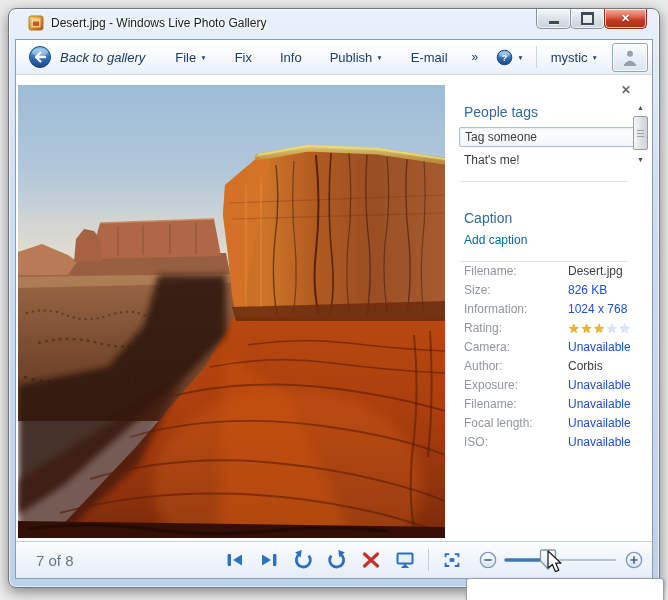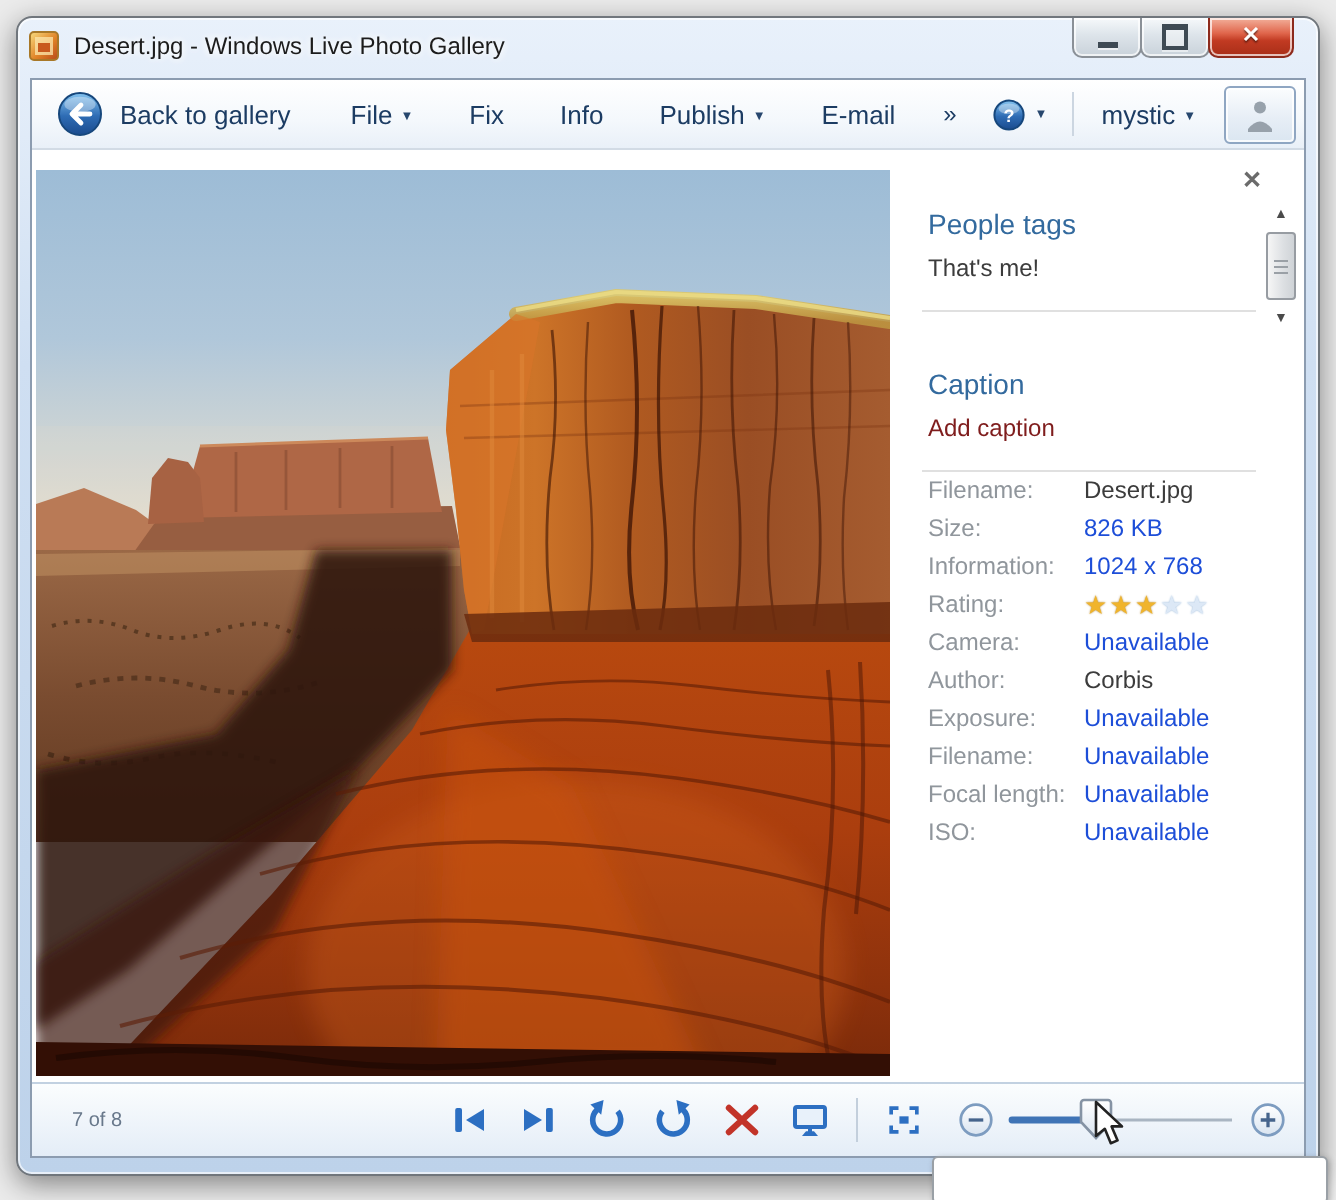--- a/index.html
+++ b/index.html
@@ -10,21 +10,21 @@
     -webkit-font-smoothing:antialiased;
   }
   
   .window{
     position:absolute;left:8px;top:8px;width:650px;height:578px;
     border-radius:8px;
     background:linear-gradient(#e9f1fb,#cfdff2 30%,#bdd2ea);
     border:1px solid #70767c;
     box-shadow:0 4px 14px rgba(0,0,0,.45), inset 0 0 0 1px rgba(255,255,255,.65);
   }
-  .titlebar{height:28px;position:relative;display:flex;align-items:center;padding-left:5px;}
+  .titlebar{height:28px;position:relative;display:flex;align-items:center;padding-left:19px;}
   .title-text{font-size:12px;color:#1c1c1c;margin-left:7px;text-shadow:0 0 4px #fff,0 0 4px #fff;}
   .win-buttons{position:absolute;right:12px;top:0;display:flex;}
   .win-btn{
     height:19px;display:flex;align-items:center;justify-content:center;
     border:1px solid #8a9097;border-top:none;border-radius:0 0 5px 5px;
     background:linear-gradient(#f6f9fb,#dde4ea 45%,#c9d2da);
     box-shadow:inset 0 0 0 1px rgba(255,255,255,.7);
     margin-left:-1px;cursor:default;
   }
   .win-btn.min,.win-btn.max{width:33px;}
@@ -41,21 +41,21 @@
     background:#fff;border:1px solid #8c9cb0;overflow:hidden;
   }
   
   .toolbar{
     height:34px;display:flex;align-items:center;
     background:linear-gradient(#ffffff,#f4f8fc 60%,#e9f0f8);
     border-bottom:1px solid #d2dbe5;
     font-size:13px;color:#1c3c63;padding-left:12px;white-space:nowrap;
   }
   .tb-back{display:flex;align-items:center;margin-right:16px;cursor:default;}
-  .tb-back-label{margin-left:8px;}
+  .tb-back-label{margin-left:8px;font-style:italic;}
   .tb-item{padding:5px 14px;cursor:default;}
   .caret{font-size:6.5px;color:#27476e;margin-left:4px;vertical-align:2px;display:inline-block;}
   .tb-overflow{padding:5px 10px;font-size:12px;}
   .tb-help{display:flex;align-items:center;padding:4px 8px;}
   .tb-sep{width:1px;height:22px;background:#ccd6e1;margin:0 4px;}
   .tb-account{padding:5px 10px;}
   .tb-person-btn{
     width:34px;height:27px;margin-left:4px;display:flex;align-items:center;justify-content:center;
     border:1px solid #8fa6c2;border-radius:3px;
     background:linear-gradient(#fbfdfe,#e7eef6 55%,#dbe6f1);
@@ -73,44 +73,44 @@
   .tag-input{
     display:block;width:178px;height:20px;box-sizing:border-box;margin-left:-5px;
     border:1px solid #aac0d8;border-radius:2px;
     background:linear-gradient(#fdfeff,#f3f7fb);
     box-shadow:inset 0 1px 2px rgba(90,120,150,.15);
     font:12px "Liberation Sans",sans-serif;color:#3c3c3c;padding:0 0 0 5px;outline:none;
   }
   .thats-me{margin-top:6px;cursor:default;}
   .panel-divider{border:none;border-top:1px solid #e0e0e0;margin:14px 24px 0 -3px;}
   .sec-caption .section-title{margin-top:28px;}
-  .add-caption{margin-top:2px;color:#7f1d1d;cursor:default;}
+  .add-caption{margin-top:2px;color:#0369a1;cursor:default;}
   .sec-info .section-title{margin-top:12px;margin-bottom:10px;}
-  .info-row{display:flex;line-height:19px;}
+  .info-row{display:flex;line-height:19px;gap:26px;}
   .info-label{width:78px;color:#90969c;flex:none;}
   .info-value{color:#3c3c3c;white-space:pre;}
   .info-value.muted{color:#1d4ed8;}
   .rating{letter-spacing:1px;font-size:13px;line-height:19px;}
   .star.filled{color:#f0b42c;text-shadow:0 0 1px #a8781a;}
   .star.empty{color:#dce8f6;text-shadow:0 0 1px #93b4d6;}
   
   .pscroll{position:absolute;right:4px;top:26px;width:15px;height:66px;}
   .pscroll-arrow{width:15px;height:12px;display:flex;align-items:center;justify-content:center;font-size:7px;color:#4a4a4a;cursor:default;}
   .pscroll-thumb{
     width:13px;height:32px;margin:3px auto;border:1px solid #979ca2;border-radius:2px;
     background:linear-gradient(90deg,#f6f6f6,#dcdfe2 60%,#cfd3d7);
     display:flex;flex-direction:column;align-items:center;justify-content:center;gap:2px;cursor:default;
   }
   .grip{width:7px;height:1px;background:#9aa0a6;}
   
   .statusbar{
     position:absolute;left:0;right:0;bottom:0;height:37px;box-sizing:border-box;
     border-top:1px solid #c2d1e1;
     background:linear-gradient(#fbfdfe,#e4edf7);
-    display:flex;align-items:center;font-size:10px;color:#68788b;
+    display:flex;align-items:center;font-size:15px;color:#68788b;
   }
   .pos-label{margin-left:20px;}
   .controls{position:absolute;left:208px;display:flex;align-items:center;gap:12px;}
   .ctl{width:22px;height:22px;display:flex;align-items:center;justify-content:center;cursor:default;}
   .ctl svg{display:block;}
   .ctl-sep{width:1px;height:22px;background:#c3cfdc;}
   .zoomgrp{display:flex;align-items:center;gap:3px;margin-left:2px;}
   
   .cursor{position:absolute;left:547px;top:550px;z-index:99;pointer-events:none;}
   .tooltip-stub{
@@ -289,20 +289,21 @@
           <path d="M0,436 L427,442 L427,453 L0,453 Z" fill="#330f05"></path>
           <path d="M10,444 q60,-8 120,0 t120,2 t120,0" stroke="#1e0903" stroke-width="3" opacity=".7" fill="none"></path>
         </svg>
       </div>
 
       <div class="panel">
         <span class="panel-close">✕</span>
 
         <div class="sec-people">
           <div class="section-title">People tags</div>
+          <input class="tag-input" type="text" value="Tag someone" style="">
           <div class="thats-me">That's me!</div>
         </div>
 
         <hr class="panel-divider">
 
         <div class="sec-caption">
           <div class="section-title">Caption</div>
           <div class="add-caption">Add caption</div>
         </div>
 

